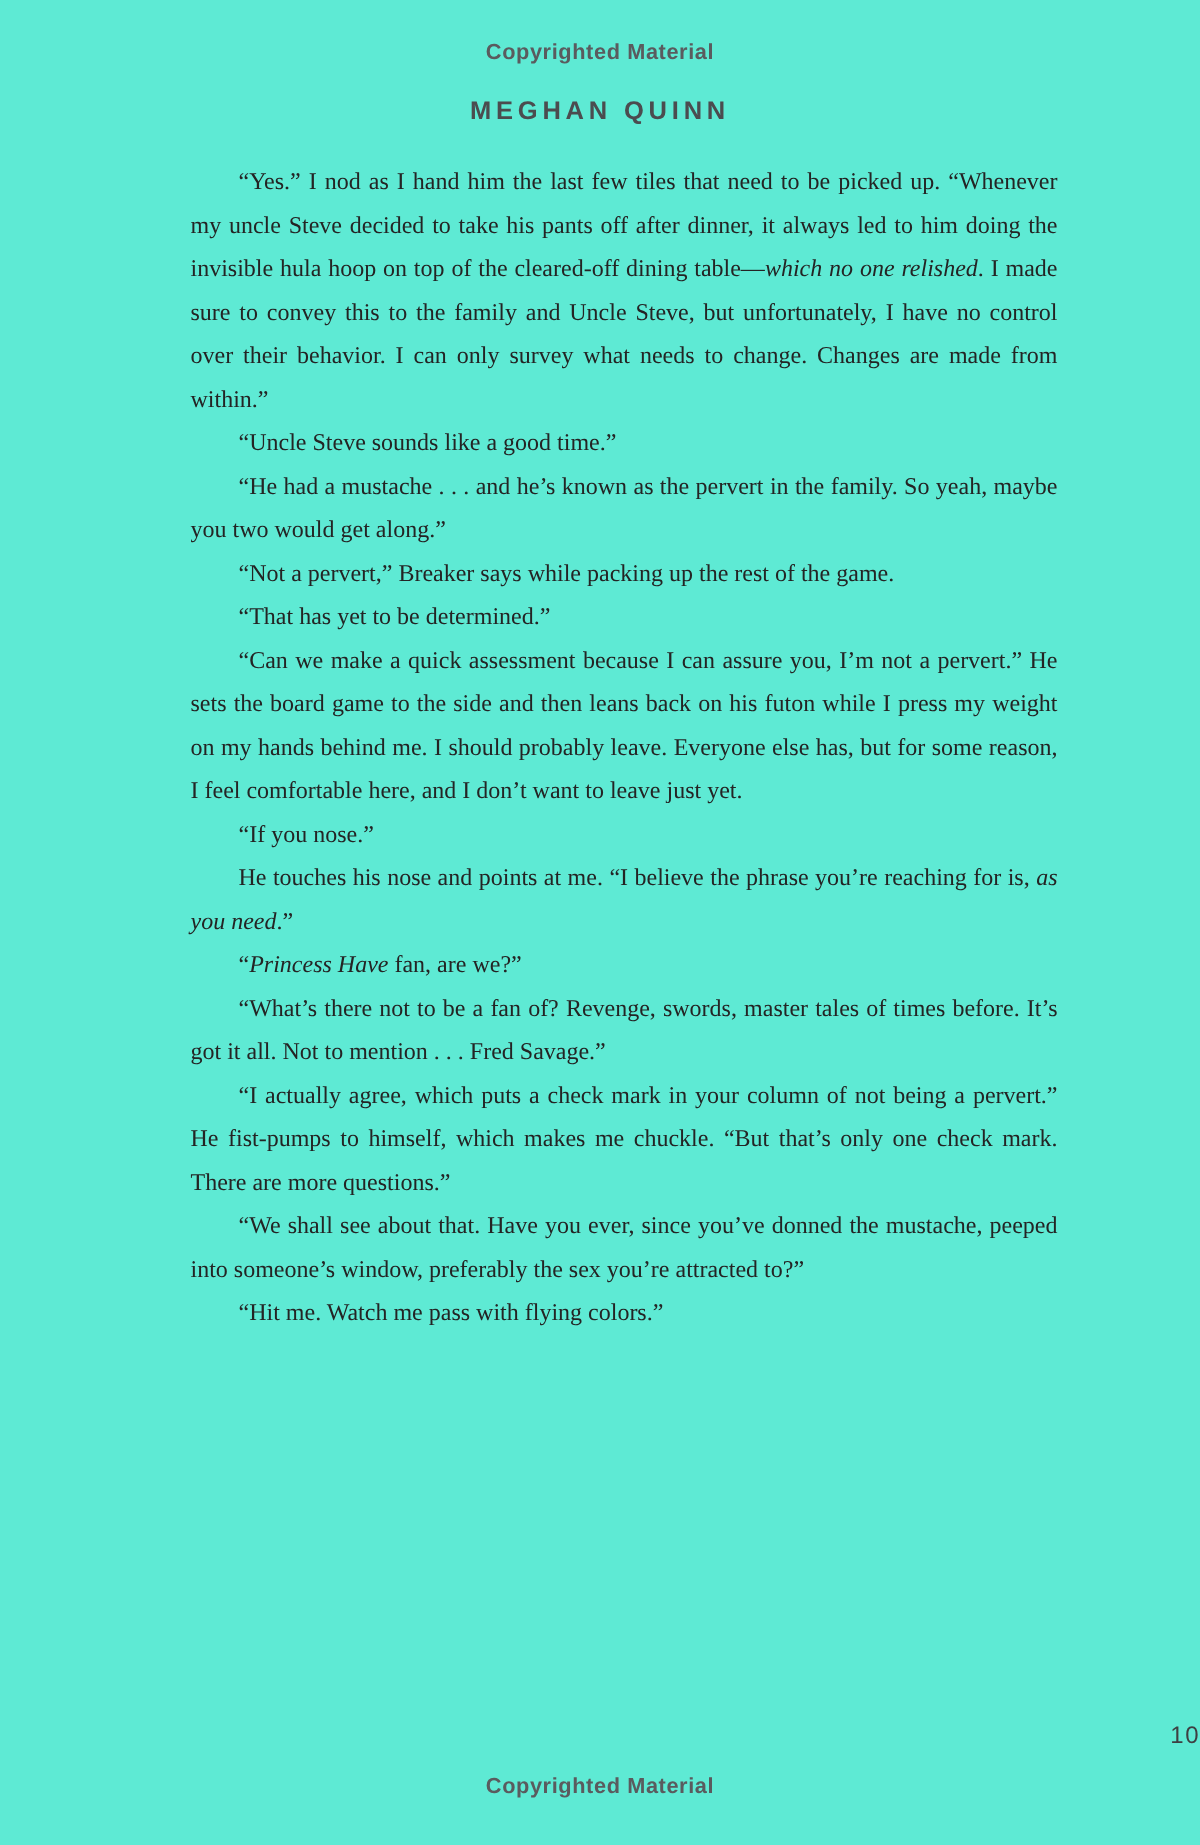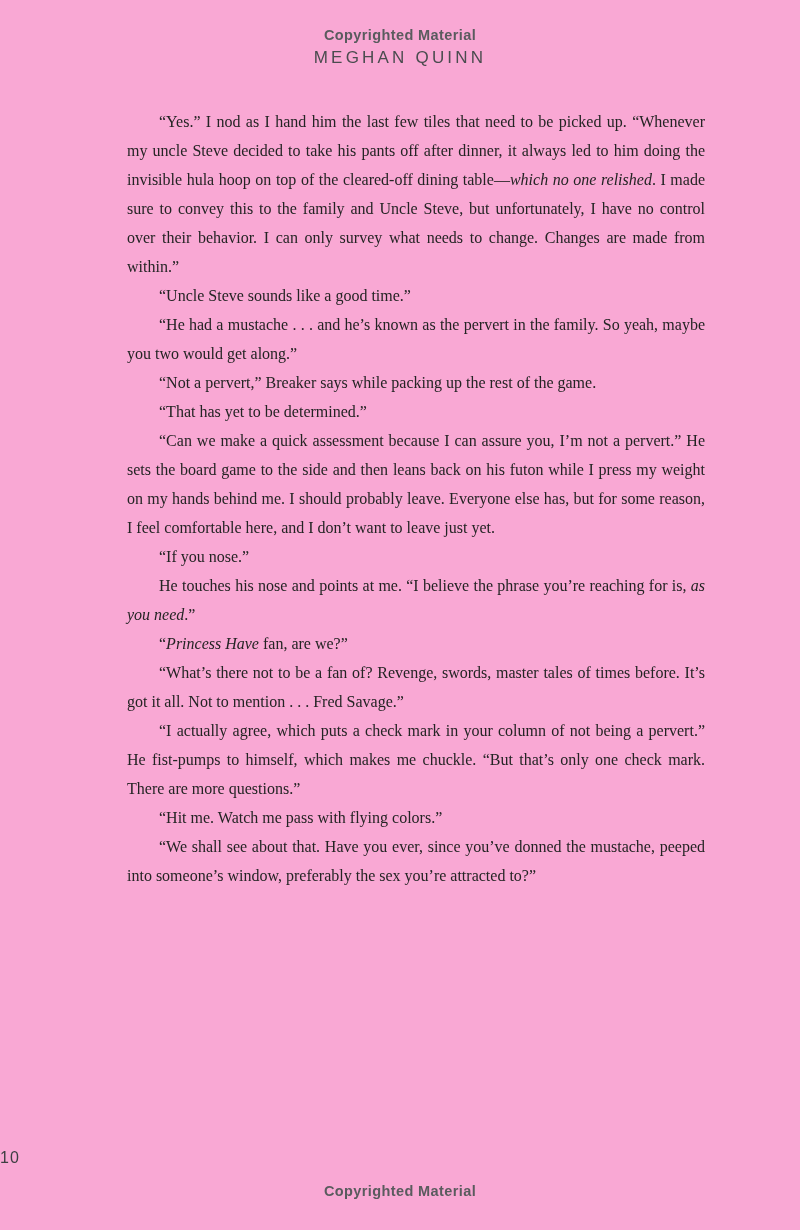--- a/index.html
+++ b/index.html
@@ -4,45 +4,45 @@
 <style>
   html, body {
     margin: 0;
     padding: 0;
     background: #ffffff;
   }
   .page {
     position: relative;
     width: 800px;
     height: 1230px;
-    background: #f9a8d4;
+    background: #5eead4;
     overflow: hidden;
   }
   .banner {
     position: absolute;
     left: 0;
     width: 100%;
     text-align: center;
     font-family: "Liberation Sans", sans-serif;
     font-size: 14.5px;
     font-weight: 700;
     letter-spacing: 0.4px;
     color: #5a5b5e;
   }
   .banner.top { top: 27px; }
   .banner.bottom { top: 1183px; }
   .author-header {
     position: absolute;
-    top: 48px;
+    top: 64px;
     left: 0;
     width: 100%;
     text-align: center;
     font-family: "Liberation Sans", sans-serif;
     font-size: 17px;
-    font-weight: 400;
+    font-weight: 700;
     letter-spacing: 3.2px;
     color: #4b4c4f;
   }
   .body-text {
     position: absolute;
     top: 107px;
     left: 127px;
     width: 578px;
     font-family: "Liberation Serif", serif;
     font-size: 16px;
@@ -56,21 +56,21 @@
     text-indent: 32px;
   }
   .body-text em {
     font-style: italic;
   }
   .page-number {
     position: absolute;
     top: 1149px;
     left: 0;
     width: 100%;
-    text-align: left;
+    text-align: right;
     font-family: "Liberation Sans", sans-serif;
     font-size: 16px;
     font-weight: 400;
     letter-spacing: 1px;
     color: #3e3f42;
   }
 </style>
 </head>
 <body>
 
@@ -84,20 +84,20 @@
       <p><span>“Uncle Steve sounds like a good time.”</span></p>
       <p><span>“He had a mustache . . . and he’s known as the pervert in the family. So yeah, maybe you two would get along.”</span></p>
       <p><span>“Not a pervert,” Breaker says while packing up the rest of the game.</span></p>
       <p><span>“That has yet to be determined.”</span></p>
       <p><span>“Can we make a quick assessment because I can assure you, I’m not a pervert.” He sets the board game to the side and then leans back on his futon while I press my weight on my hands behind me. I should probably leave. Everyone else has, but for some reason, I feel comfortable here, and I don’t want to leave just yet.</span></p>
       <p><span>“If you nose.”</span></p>
       <p><span>He touches his nose and points at me. “I believe the phrase you’re reaching for is, </span><em>as you need</em><span>.”</span></p>
       <p><span>“</span><em>Princess Have</em><span> fan, are we?”</span></p>
       <p><span>“What’s there not to be a fan of? Revenge, swords, master tales of times before. It’s got it all. Not to mention . . . Fred Savage.”</span></p>
       <p><span>“I actually agree, which puts a check mark in your column of not being a pervert.” He fist-pumps to himself, which makes me chuckle. “But that’s only one check mark. There are more questions.”</span></p>
+      <p><span>“We shall see about that. Have you ever, since you’ve donned the mustache, peeped into someone’s window, preferably the sex you’re attracted to?”</span></p>
       <p><span>“Hit me. Watch me pass with flying colors.”</span></p>
-      <p><span>“We shall see about that. Have you ever, since you’ve donned the mustache, peeped into someone’s window, preferably the sex you’re attracted to?”</span></p>
     </div>
 
   <div class="page-number">10</div>
 
   <div class="banner bottom">Copyrighted Material</div>
 </div>
 
 </body></html>

